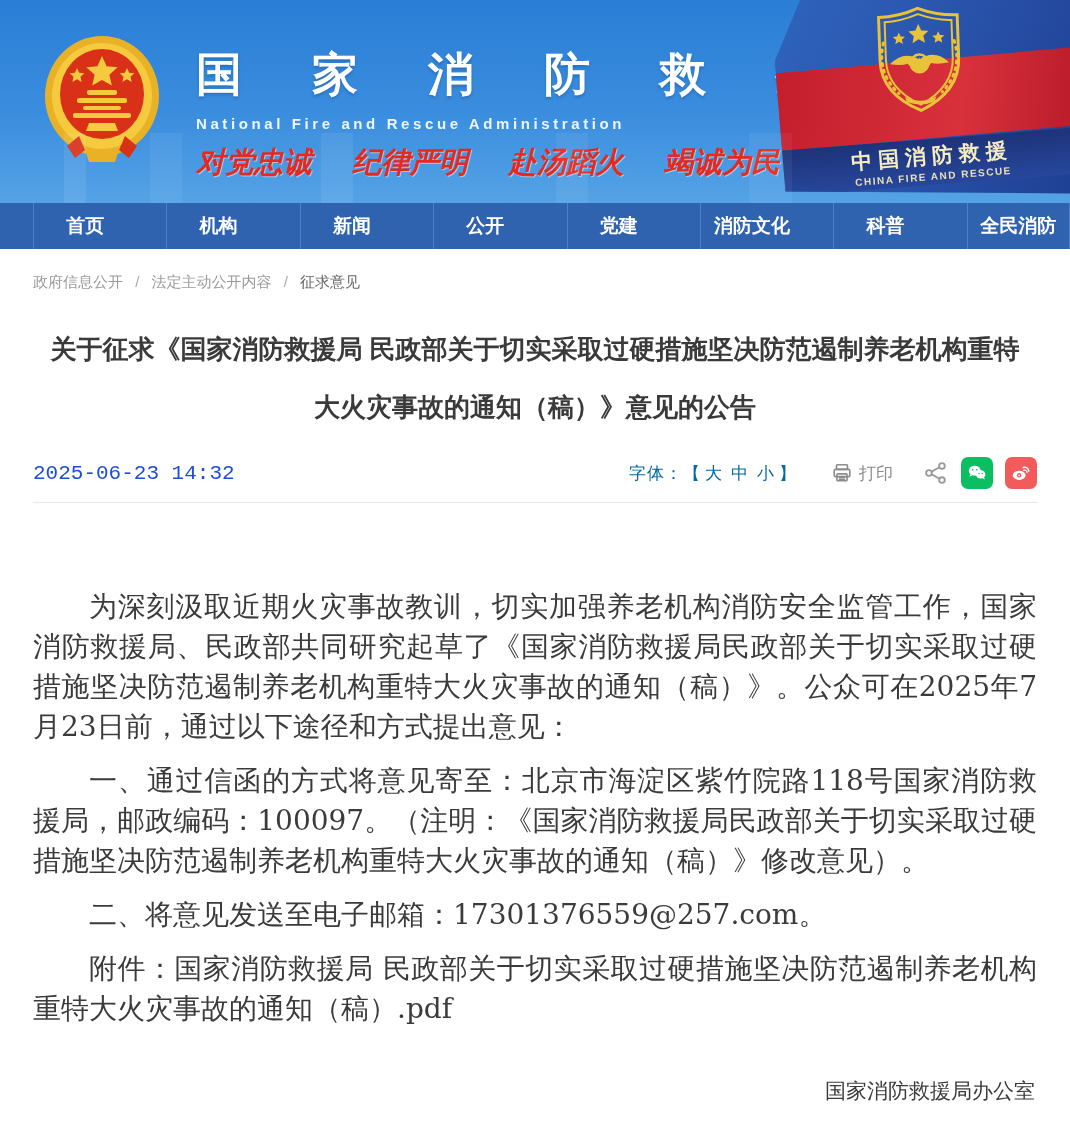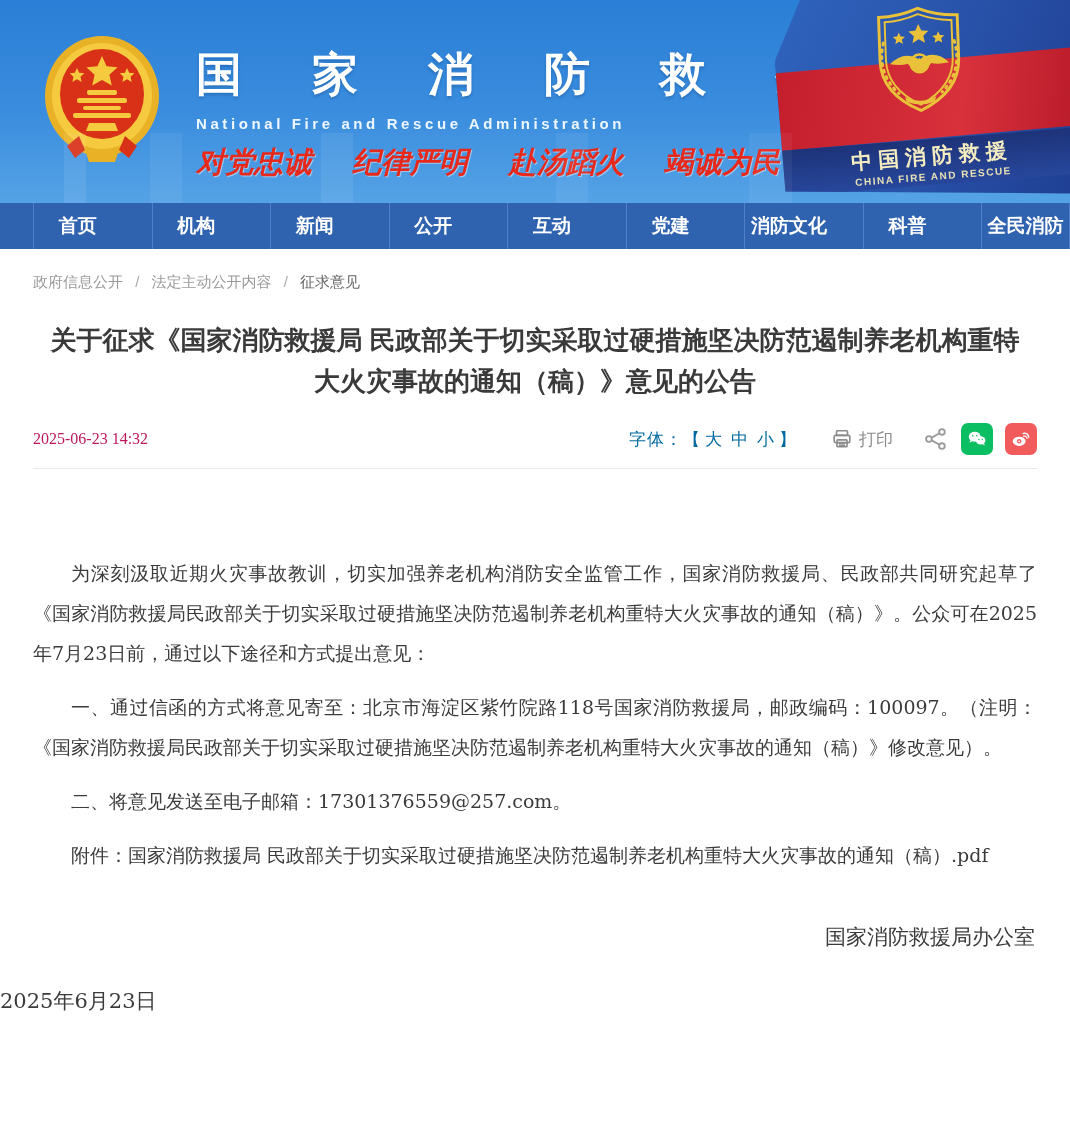--- a/index.html
+++ b/index.html
@@ -70,47 +70,47 @@
 
   
   .breadcrumb { margin: 24px 33px 0; font-size: 15px; color: #9a9a9a; }
   .breadcrumb a { color: #9a9a9a; text-decoration: none; cursor: pointer; }
   .breadcrumb .sep { margin: 0 8px; color: #aaa; }
   .breadcrumb .current { color: #666; }
 
   
   .article-title {
     margin: 28px auto 0; padding: 0 30px; max-width: 1040px;
-    text-align: center; font-size: 26px; line-height: 41px; font-weight: 700; color: #3a3a3a;
+    text-align: center; font-size: 26px; line-height: 58px; font-weight: 700; color: #3a3a3a;
   }
   .meta-row {
     margin: 20px 33px 0; display: flex; align-items: center; justify-content: space-between;
     height: 34px;
   }
-  .pub-date { font-family: Liberation Serif, serif; font-size: 16px; color: #be185d; }
+  .pub-date { font-family: Liberation Mono, monospace; font-size: 21px; color: #1d4ed8; }
   .meta-right { display: flex; align-items: center; }
   .font-ctl { color: #0369a1; font-size: 17px; letter-spacing: 1px; }
   .font-ctl .fsize { cursor: pointer; margin: 0 4px; }
   .print-ctl { display: flex; align-items: center; margin-left: 34px; color: #8c8c8c; font-size: 17px; cursor: pointer; }
   .print-ctl svg { margin-right: 6px; }
   .share-ctl { display: flex; align-items: center; margin-left: 30px; cursor: pointer; }
   .sns-btn {
     width: 32px; height: 32px; border-radius: 7px; margin-left: 12px;
     display: flex; align-items: center; justify-content: center; cursor: pointer;
   }
   .sns-wechat { background: #0cbe62; }
   .sns-weibo  { background: #f15b5c; }
 
   .meta-hr { margin: 12px 33px 0; border: none; border-top: 1px solid #e9e9e9; height: 0; }
 
   
   .article-body {
     padding: 84px 33px 0; color: #3b3b3b;
     font-family: "DejaVu Serif", "Liberation Serif", serif;
-    font-size: 19px; line-height: 40px; text-align: justify;
+    font-size: 28px; line-height: 40px; text-align: justify;
   }
   .article-body p { text-indent: 2em; margin-bottom: 14px; }
   .article-body p.attachment { cursor: pointer; }
 
   .sig-block { margin-top: 48px; padding-right: 35px; text-align: right;
     font-family: "DejaVu Serif", "Liberation Serif", serif; font-size: 21px; color: #3b3b3b; }
   .sig-date  { margin-top: 36px; padding-right: 59px; text-align: left;
     font-family: "DejaVu Serif", "Liberation Serif", serif; font-size: 21px; color: #3b3b3b; }
 </style>
 </head>
@@ -173,21 +173,20 @@
         </div>
       </div>
     </div>
   </header>
 
   <nav class="main-nav">
     <div class="nav-item">首页</div>
     <div class="nav-item">机构</div>
     <div class="nav-item">新闻</div>
     <div class="nav-item">公开</div>
-    <div class="nav-item">互动</div>
     <div class="nav-item">党建</div>
     <div class="nav-item">消防文化</div>
     <div class="nav-item">科普</div>
     <div class="nav-item">全民消防</div>
   </nav>
 
   <div class="breadcrumb">
     <a>政府信息公开</a>
     <span class="sep">/</span>
     <a>法定主动公开内容</a>

